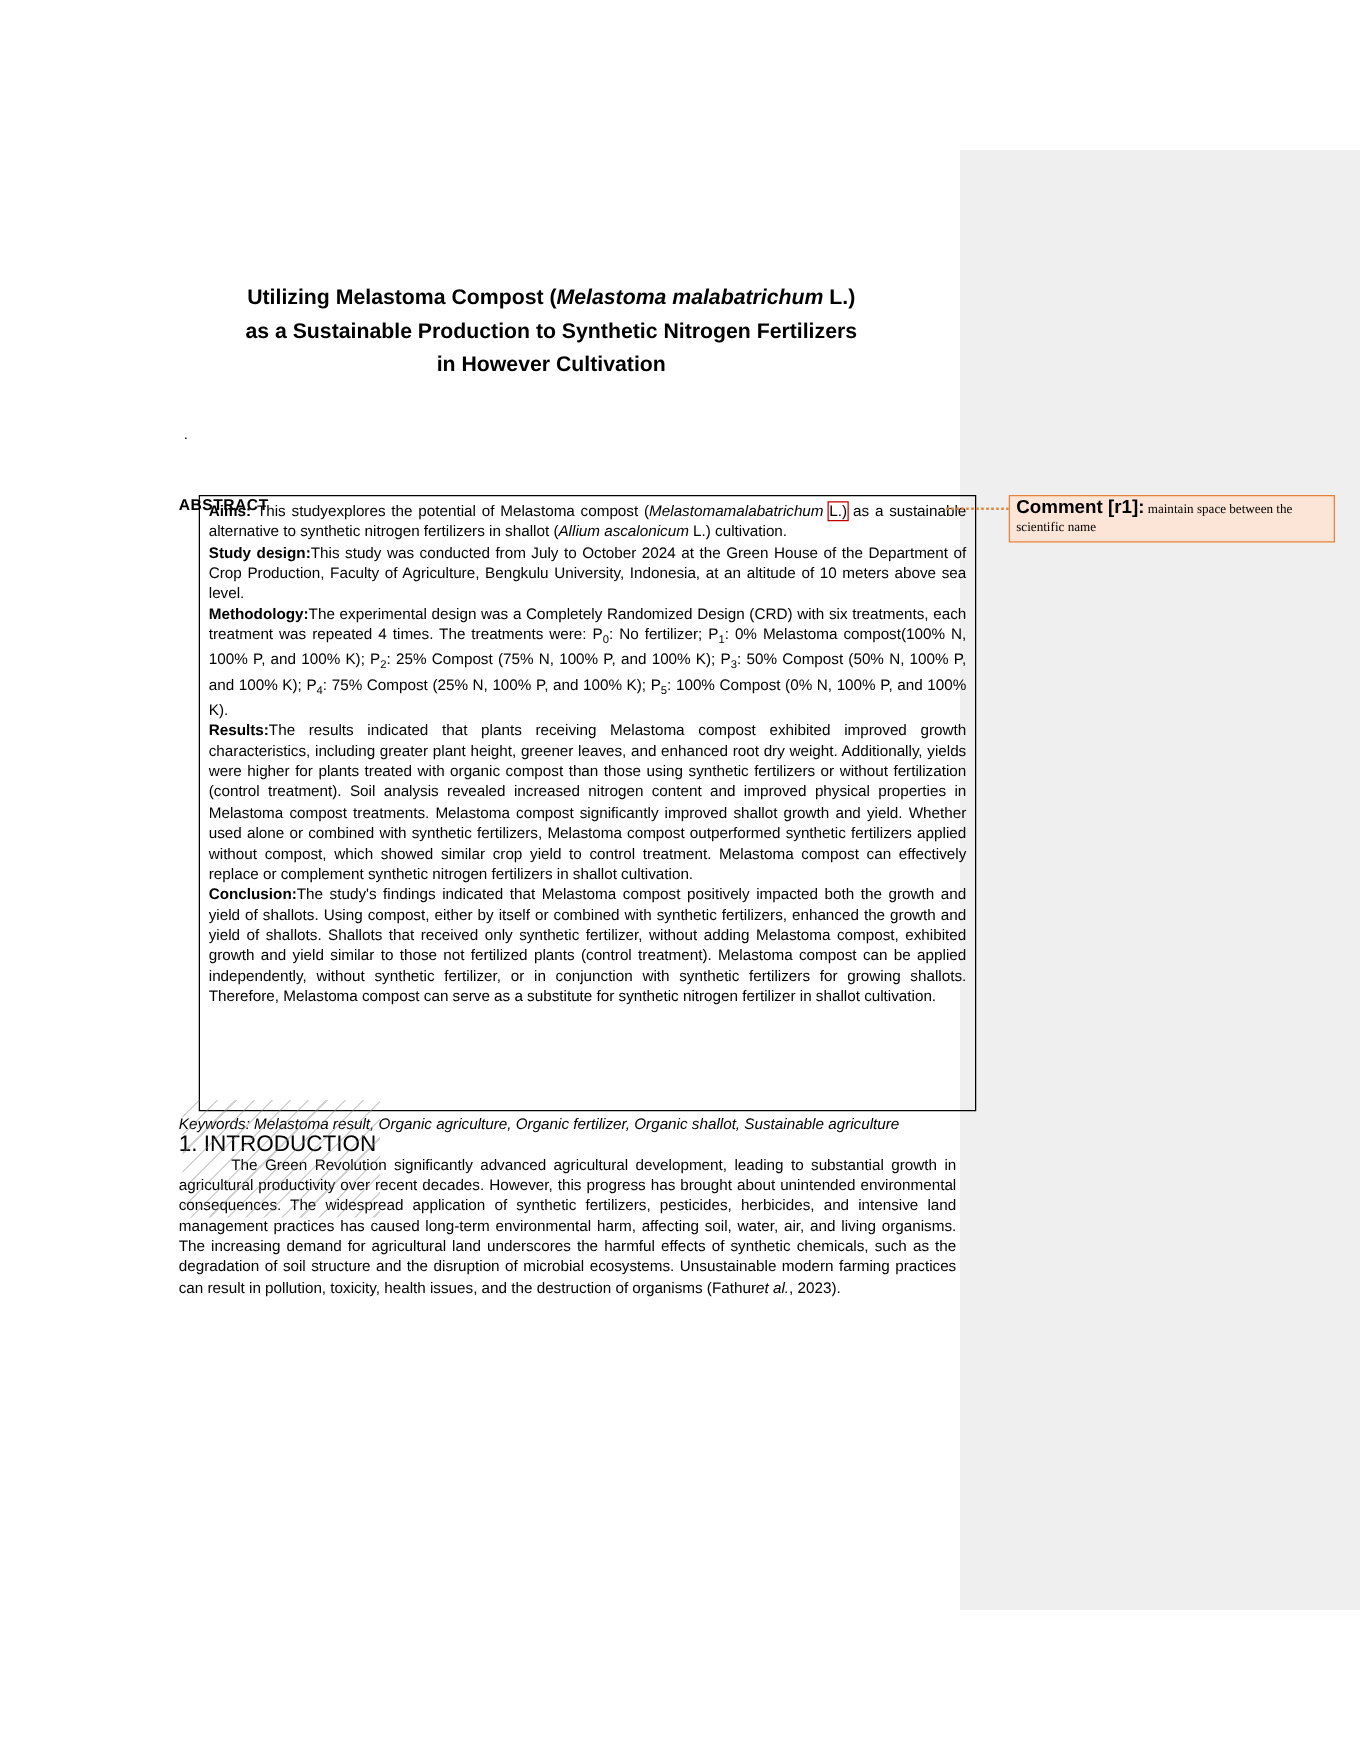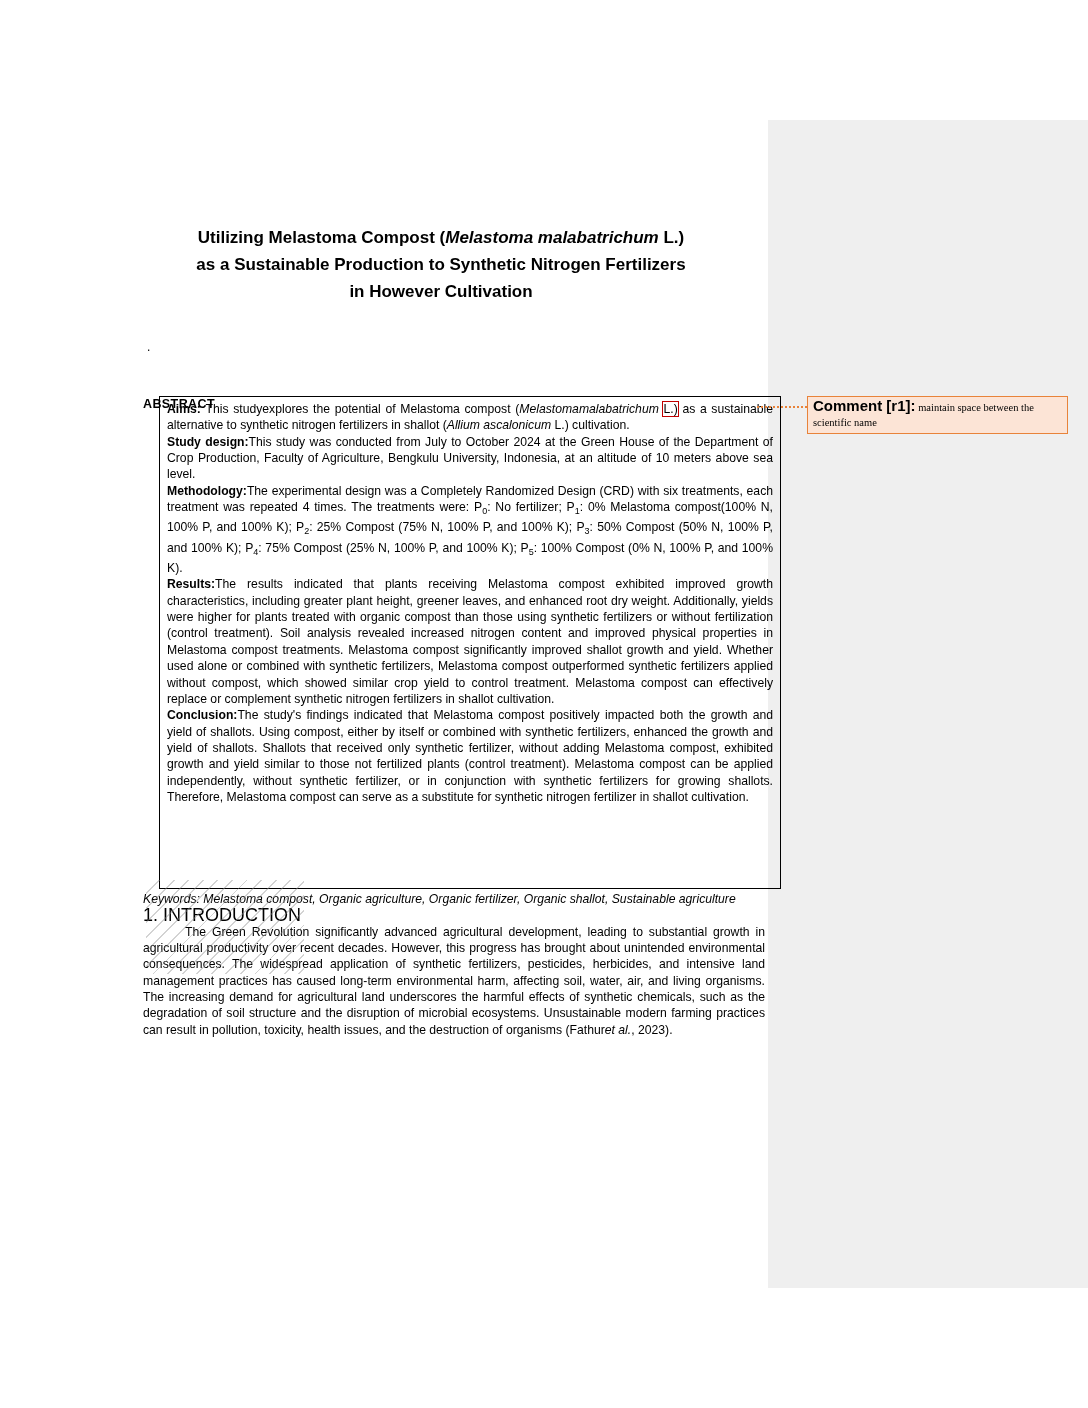--- a/index.html
+++ b/index.html
@@ -75,21 +75,21 @@
 
   <div class="abstract-box">
     <p><span class="seg-b">Aims: </span><span>This studyexplores the potential of Melastoma compost (</span><span class="seg-i">Melastomamalabatrichum </span><span class="seg-hl">L.)</span><span> as a sustainable alternative to synthetic nitrogen fertilizers in shallot (</span><span class="seg-i">Allium ascalonicum</span><span> L.) cultivation.</span></p>
     <p><span class="seg-b">Study design:</span><span>This study was conducted from July to October 2024 at the Green House of the Department of Crop Production, Faculty of Agriculture, Bengkulu University, Indonesia, at an altitude of 10 meters above sea level.</span></p>
     <p><span class="seg-b">Methodology:</span><span>The experimental design was a Completely Randomized Design (CRD) with six treatments, each treatment was repeated 4 times. The treatments were: P</span><span class="seg-sub">0</span><span>: No fertilizer; P</span><span class="seg-sub">1</span><span>: 0% Melastoma compost(100% N, 100% P, and 100% K); P</span><span class="seg-sub">2</span><span>: 25% Compost (75% N, 100% P, and 100% K); P</span><span class="seg-sub">3</span><span>: 50% Compost (50% N, 100% P, and 100% K); P</span><span class="seg-sub">4</span><span>: 75% Compost (25% N, 100% P, and 100% K); P</span><span class="seg-sub">5</span><span>: 100% Compost (0% N, 100% P, and 100% K).</span></p>
     <p><span class="seg-b">Results:</span><span>The results indicated that plants receiving Melastoma compost exhibited improved growth characteristics, including greater plant height, greener leaves, and enhanced root dry weight. Additionally, yields were higher for plants treated with organic compost than those using synthetic fertilizers or without fertilization (control treatment). Soil analysis revealed increased nitrogen content and improved physical properties in Melastoma compost treatments. Melastoma compost significantly improved shallot growth and yield. Whether used alone or combined with synthetic fertilizers, Melastoma compost outperformed synthetic fertilizers applied without compost, which showed similar crop yield to control treatment. Melastoma compost can effectively replace or complement synthetic nitrogen fertilizers in shallot cultivation.</span></p>
     <p><span class="seg-b">Conclusion:</span><span>The study's findings indicated that Melastoma compost positively impacted both the growth and yield of shallots. Using compost, either by itself or combined with synthetic fertilizers, enhanced the growth and yield of shallots. Shallots that received only synthetic fertilizer, without adding Melastoma compost, exhibited growth and yield similar to those not fertilized plants (control treatment). Melastoma compost can be applied independently, without synthetic fertilizer, or in conjunction with synthetic fertilizers for growing shallots. Therefore, Melastoma compost can serve as a substitute for synthetic nitrogen fertilizer in shallot cultivation.</span></p>
   </div>
 
   <div class="flow">
-    <p class="keywords"><span class="seg-i">Keywords: Melastoma compost, Organic agriculture, Organic fertilizer, Organic shallot, Sustainable agriculture</span></p>
+    <p class="keywords"><span class="seg-i">Keywords: Melastoma result, Organic agriculture, Organic fertilizer, Organic shallot, Sustainable agriculture</span></p>
     <p class="intro-heading">1. INTRODUCTION</p>
     <p class="body-para"><span>The Green Revolution significantly advanced agricultural development, leading to substantial growth in agricultural productivity over recent decades. However, this progress has brought about unintended environmental consequences. The widespread application of synthetic fertilizers, pesticides, herbicides, and intensive land management practices has caused long-term environmental harm, affecting soil, water, air, and living organisms. The increasing demand for agricultural land underscores the harmful effects of synthetic chemicals, such as the degradation of soil structure and the disruption of microbial ecosystems. Unsustainable modern farming practices can result in pollution, toxicity, health issues, and the destruction of organisms (Fathur</span><span class="seg-i">et al.</span><span>, 2023).</span></p>
   </div>
 
   <div class="scribble"></div>
 
   <div class="connector"></div>
 
   <div class="comment">
     <span class="comment-label">Comment [r1]:</span><span class="comment-text"> maintain space between the scientific name</span>

